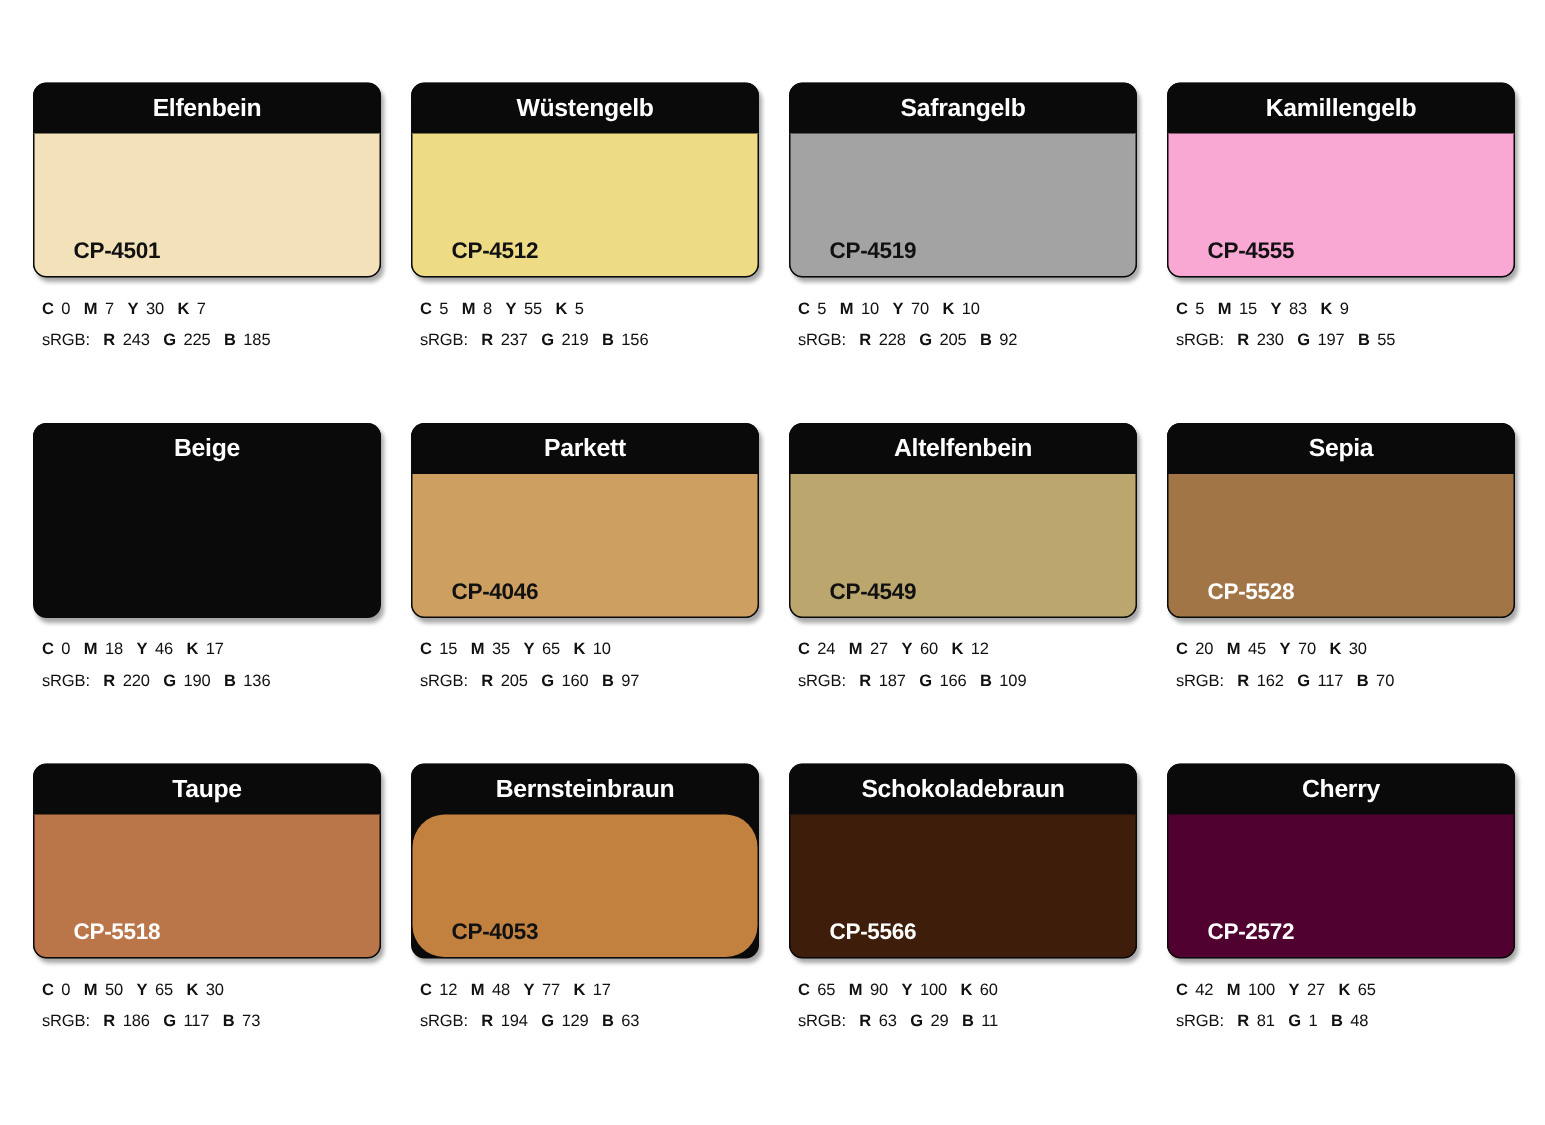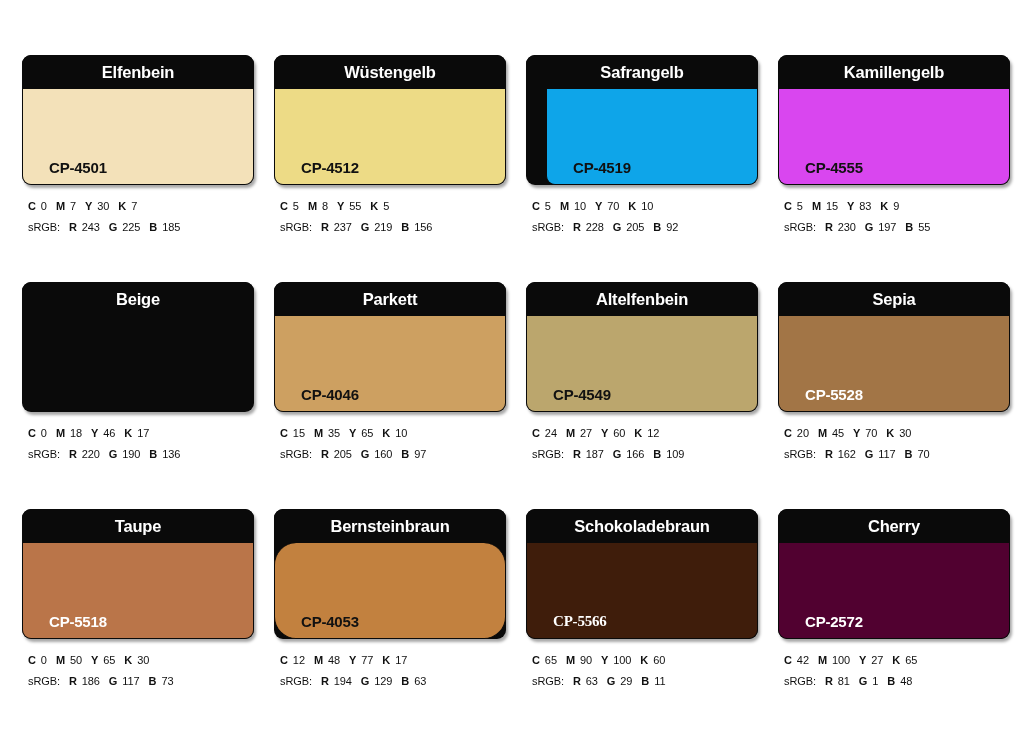--- a/index.html
+++ b/index.html
@@ -141,35 +141,35 @@
       <div class="specs">
         <div class="spec-line"><span class="lbl">C</span><span class="sp"></span><span class="val">5</span><span class="gap"></span><span class="lbl">M</span><span class="sp"></span><span class="val">8</span><span class="gap"></span><span class="lbl">Y</span><span class="sp"></span><span class="val">55</span><span class="gap"></span><span class="lbl">K</span><span class="sp"></span><span class="val">5</span></div>
         <div class="spec-line"><span class="prefix">sRGB:</span><span class="gap"></span><span class="lbl">R</span><span class="sp"></span><span class="val">237</span><span class="gap"></span><span class="lbl">G</span><span class="sp"></span><span class="val">219</span><span class="gap"></span><span class="lbl">B</span><span class="sp"></span><span class="val">156</span></div>
       </div>
     </div>
     <div class="swatch-cell">
       <div class="card">
         <div class="card-header">
           <span class="title">Safrangelb</span>
         </div>
-        <div class="card-color" style="background: #0ea5e9; margin-left: 20px;">
+        <div class="card-color" style="background: #a3a3a3;">
           <span class="code dark">CP-4519</span>
         </div>
       </div>
       <div class="specs">
         <div class="spec-line"><span class="lbl">C</span><span class="sp"></span><span class="val">5</span><span class="gap"></span><span class="lbl">M</span><span class="sp"></span><span class="val">10</span><span class="gap"></span><span class="lbl">Y</span><span class="sp"></span><span class="val">70</span><span class="gap"></span><span class="lbl">K</span><span class="sp"></span><span class="val">10</span></div>
         <div class="spec-line"><span class="prefix">sRGB:</span><span class="gap"></span><span class="lbl">R</span><span class="sp"></span><span class="val">228</span><span class="gap"></span><span class="lbl">G</span><span class="sp"></span><span class="val">205</span><span class="gap"></span><span class="lbl">B</span><span class="sp"></span><span class="val">92</span></div>
       </div>
     </div>
     <div class="swatch-cell">
       <div class="card">
         <div class="card-header">
           <span class="title">Kamillengelb</span>
         </div>
-        <div class="card-color" style="background: #d946ef;">
+        <div class="card-color" style="background: #f9a8d4;">
           <span class="code dark">CP-4555</span>
         </div>
       </div>
       <div class="specs">
         <div class="spec-line"><span class="lbl">C</span><span class="sp"></span><span class="val">5</span><span class="gap"></span><span class="lbl">M</span><span class="sp"></span><span class="val">15</span><span class="gap"></span><span class="lbl">Y</span><span class="sp"></span><span class="val">83</span><span class="gap"></span><span class="lbl">K</span><span class="sp"></span><span class="val">9</span></div>
         <div class="spec-line"><span class="prefix">sRGB:</span><span class="gap"></span><span class="lbl">R</span><span class="sp"></span><span class="val">230</span><span class="gap"></span><span class="lbl">G</span><span class="sp"></span><span class="val">197</span><span class="gap"></span><span class="lbl">B</span><span class="sp"></span><span class="val">55</span></div>
       </div>
     </div>
     <div class="swatch-cell">
       <div class="card">
@@ -250,21 +250,21 @@
       <div class="specs">
         <div class="spec-line"><span class="lbl">C</span><span class="sp"></span><span class="val">12</span><span class="gap"></span><span class="lbl">M</span><span class="sp"></span><span class="val">48</span><span class="gap"></span><span class="lbl">Y</span><span class="sp"></span><span class="val">77</span><span class="gap"></span><span class="lbl">K</span><span class="sp"></span><span class="val">17</span></div>
         <div class="spec-line"><span class="prefix">sRGB:</span><span class="gap"></span><span class="lbl">R</span><span class="sp"></span><span class="val">194</span><span class="gap"></span><span class="lbl">G</span><span class="sp"></span><span class="val">129</span><span class="gap"></span><span class="lbl">B</span><span class="sp"></span><span class="val">63</span></div>
       </div>
     </div>
     <div class="swatch-cell">
       <div class="card">
         <div class="card-header">
           <span class="title">Schokoladebraun</span>
         </div>
-        <div class="card-color" style="background: rgb(63, 29, 11); font-family: Liberation Serif, serif;">
+        <div class="card-color" style="background: rgb(63, 29, 11);">
           <span class="code light">CP-5566</span>
         </div>
       </div>
       <div class="specs">
         <div class="spec-line"><span class="lbl">C</span><span class="sp"></span><span class="val">65</span><span class="gap"></span><span class="lbl">M</span><span class="sp"></span><span class="val">90</span><span class="gap"></span><span class="lbl">Y</span><span class="sp"></span><span class="val">100</span><span class="gap"></span><span class="lbl">K</span><span class="sp"></span><span class="val">60</span></div>
         <div class="spec-line"><span class="prefix">sRGB:</span><span class="gap"></span><span class="lbl">R</span><span class="sp"></span><span class="val">63</span><span class="gap"></span><span class="lbl">G</span><span class="sp"></span><span class="val">29</span><span class="gap"></span><span class="lbl">B</span><span class="sp"></span><span class="val">11</span></div>
       </div>
     </div>
     <div class="swatch-cell">
       <div class="card">

